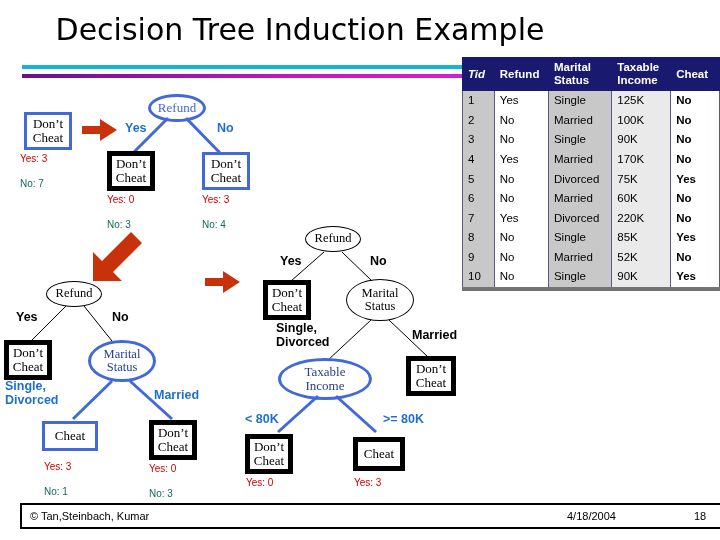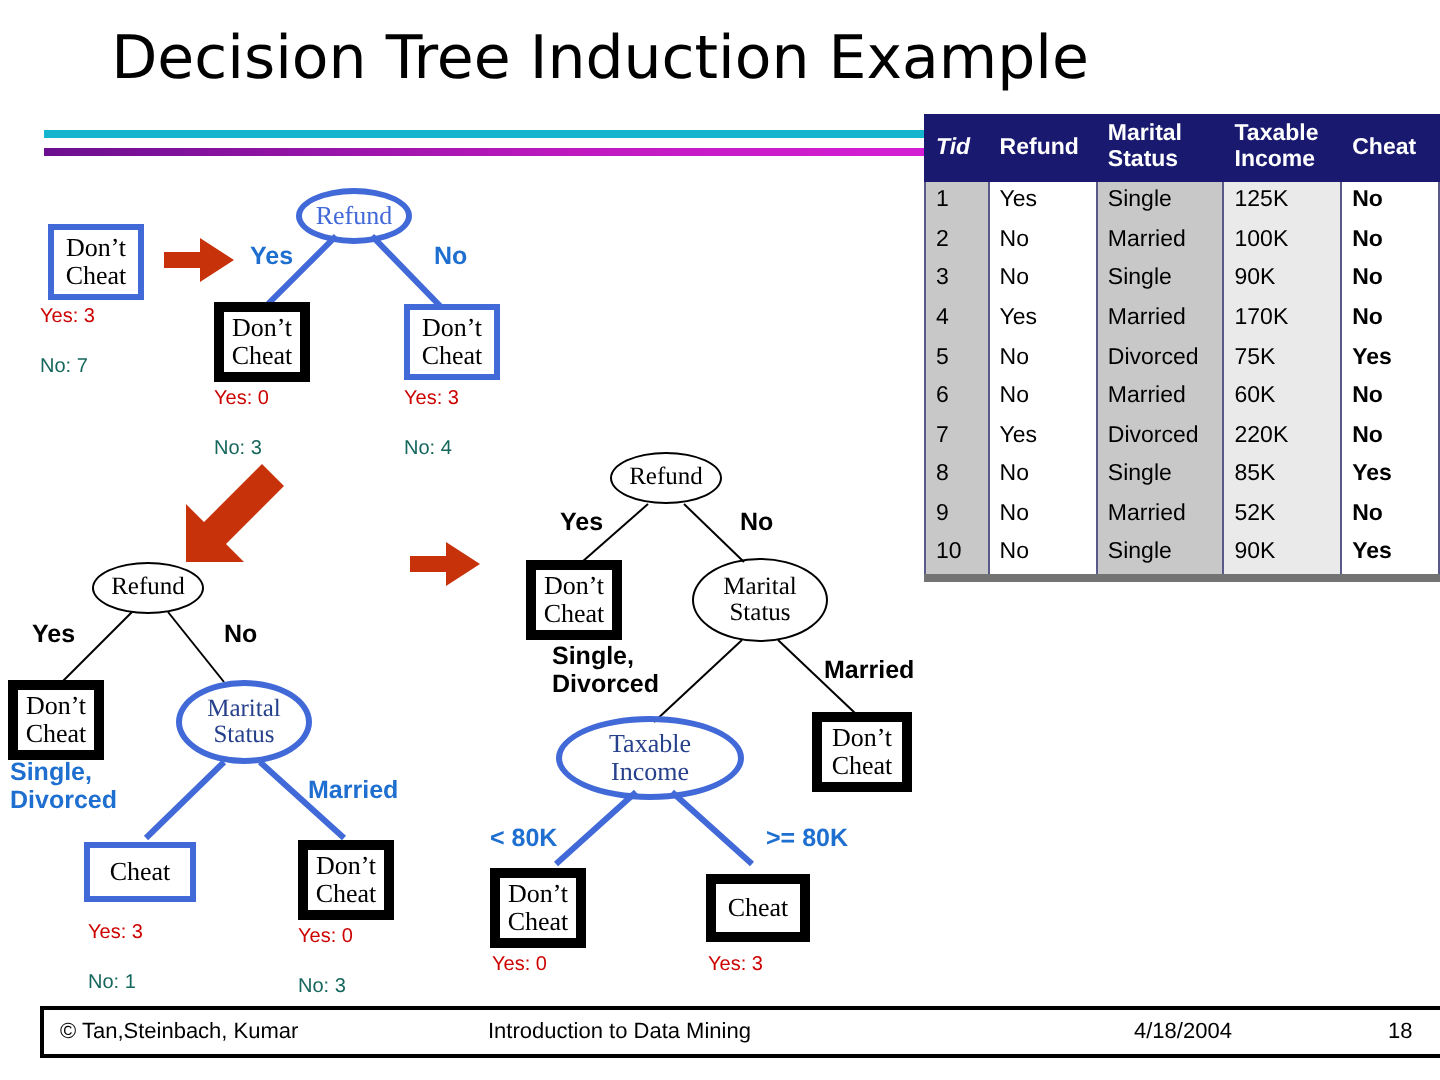--- a/index.html
+++ b/index.html
@@ -420,18 +420,17 @@
           <td class="col-refund">No</td>
           <td class="col-marital">Single</td>
           <td class="col-income">90K</td>
           <td class="col-cheat cheat-yes">Yes</td>
         </tr>
       </tbody>
   </table>
 
   <div class="footer">
     <span class="f-author">© Tan,Steinbach, Kumar</span>
-    <span class="f-course">Introduction to Data Mining</span>
     <span class="f-date">4/18/2004</span>
     <span class="f-page">18</span>
   </div>
 
 </div>
 
 </body></html>

